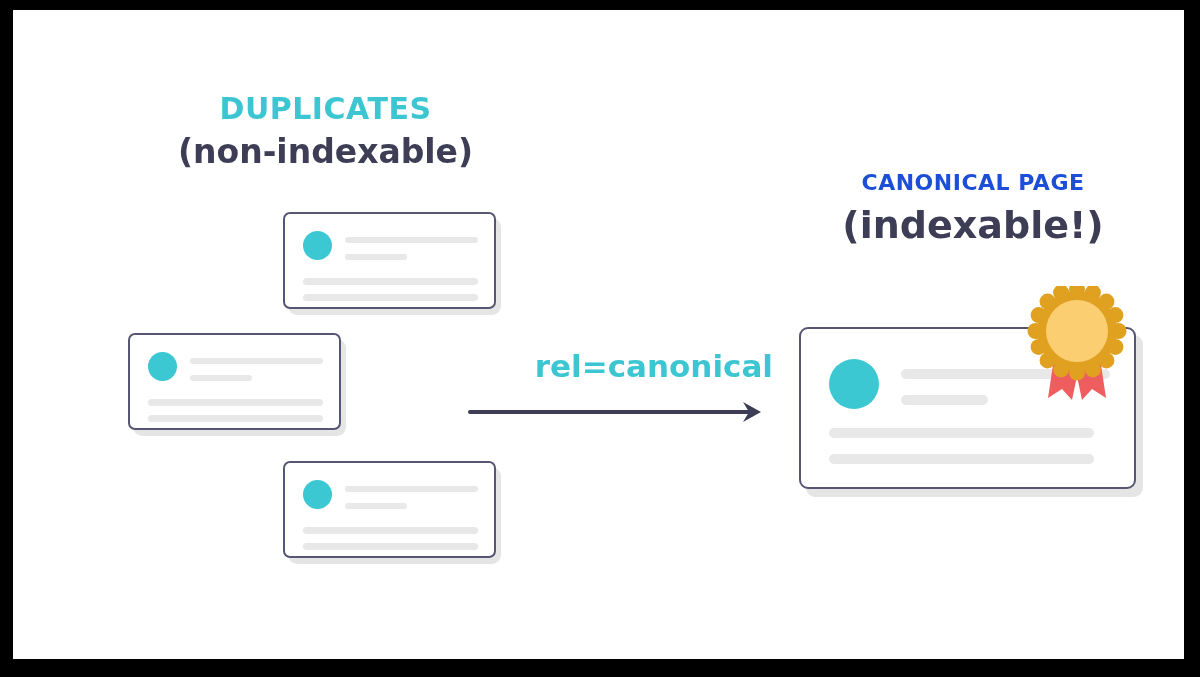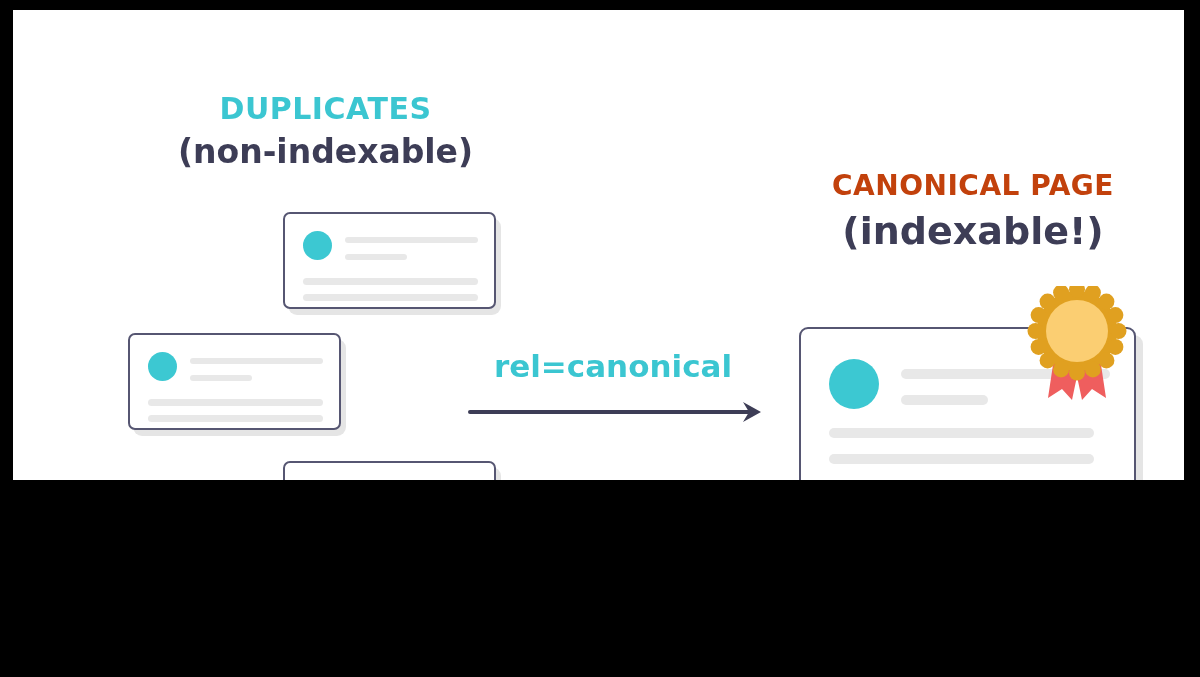--- a/index.html
+++ b/index.html
@@ -7,21 +7,21 @@
     margin: 0;
     padding: 0;
     background: #000000;
   }
   body {
     font-family: "DejaVu Sans", sans-serif;
   }
   .screen {
     position: relative;
     width: 1200px;
-    height: 480px;
+    height: 677px;
     background: #000000;
     overflow: hidden;
   }
   .canvas {
     position: absolute;
     left: 13px;
     top: 10px;
     width: 1171px;
     height: 649px;
     background: #ffffff;
@@ -58,22 +58,22 @@
     color: #3D3D56;
     margin-top: 11px;
   }
 
   #canon-heading {
     left: 775px;
     top: 162px;
     width: 370px;
   }
   #canon-heading .heading-main {
-    font-size: 28px;
-    color: #c2410c;
+    font-size: 22px;
+    color: #1d4ed8;
   }
   #canon-heading .heading-sub {
     font-size: 38px;
     color: #3D3D56;
     margin-top: 12px;
   }
 
   
   .card {
     position: absolute;
@@ -141,21 +141,21 @@
     z-index: 3;
   }
   #badge svg { display: block; width: 106px; height: 117px; }
 
   
   #rel-label {
     position: absolute;
     left: 440px;
     top: 338px;
     width: 320px;
-    text-align: center;
+    text-align: right;
     font-family: "DejaVu Sans", sans-serif;
     font-weight: bold;
     font-size: 31px;
     color: #3BC6D1;
     user-select: none;
   }
   #arrow {
     position: absolute;
     left: 455px;
     top: 388px;

